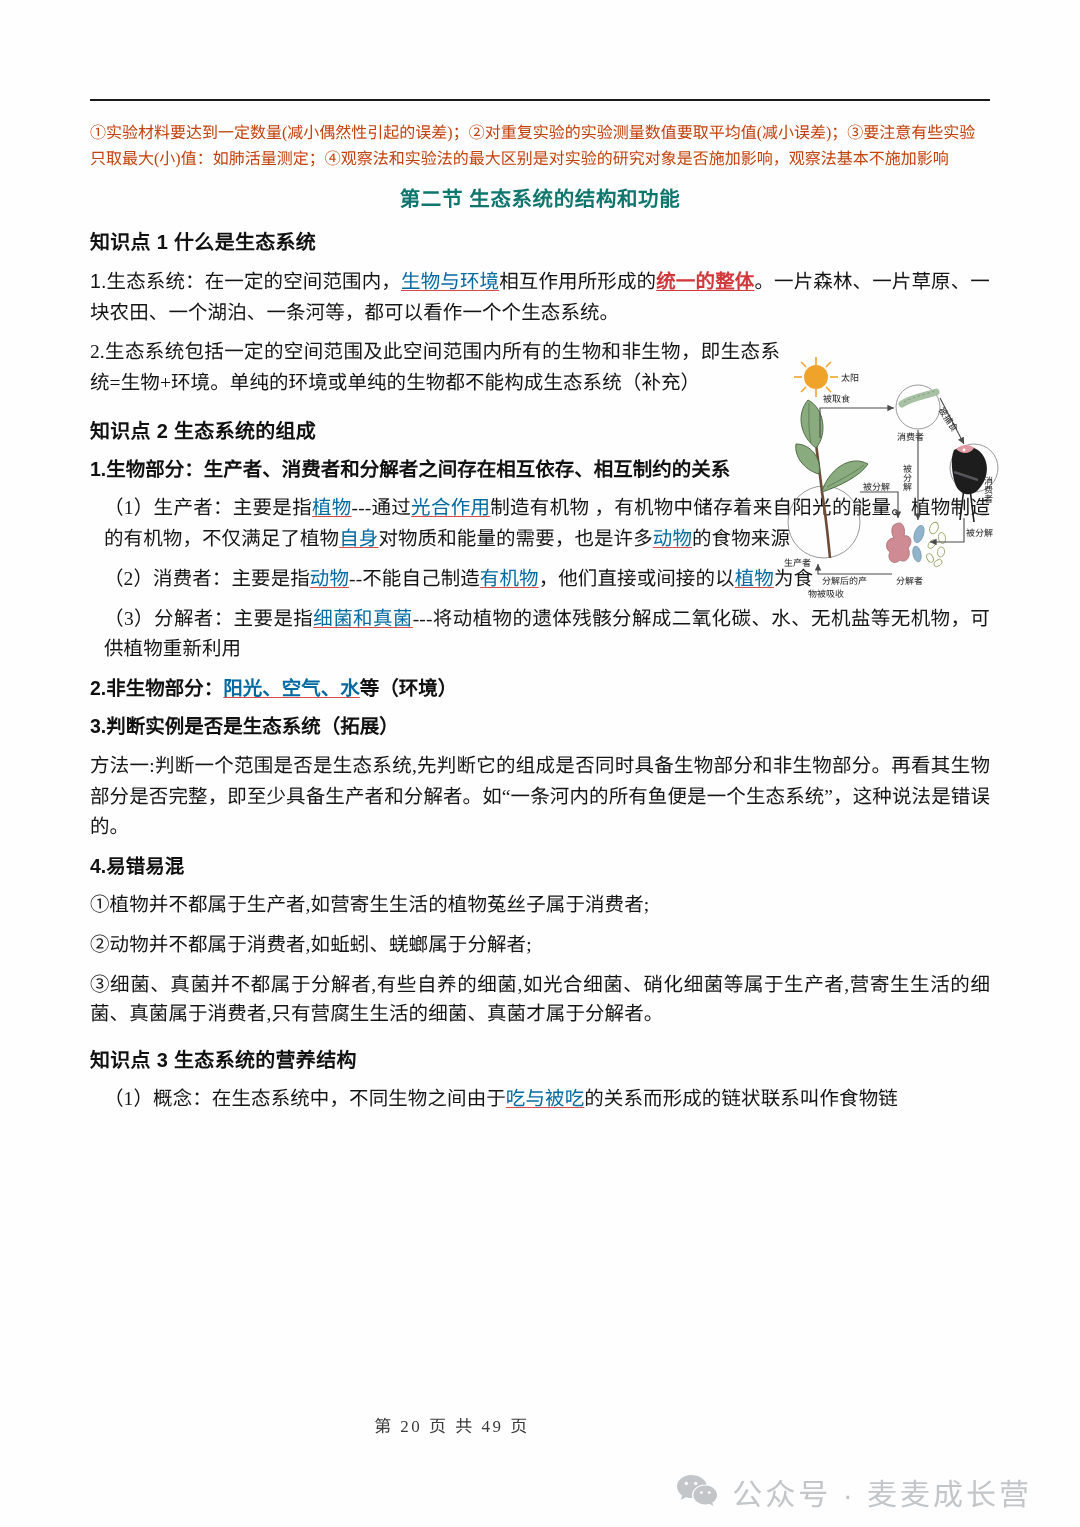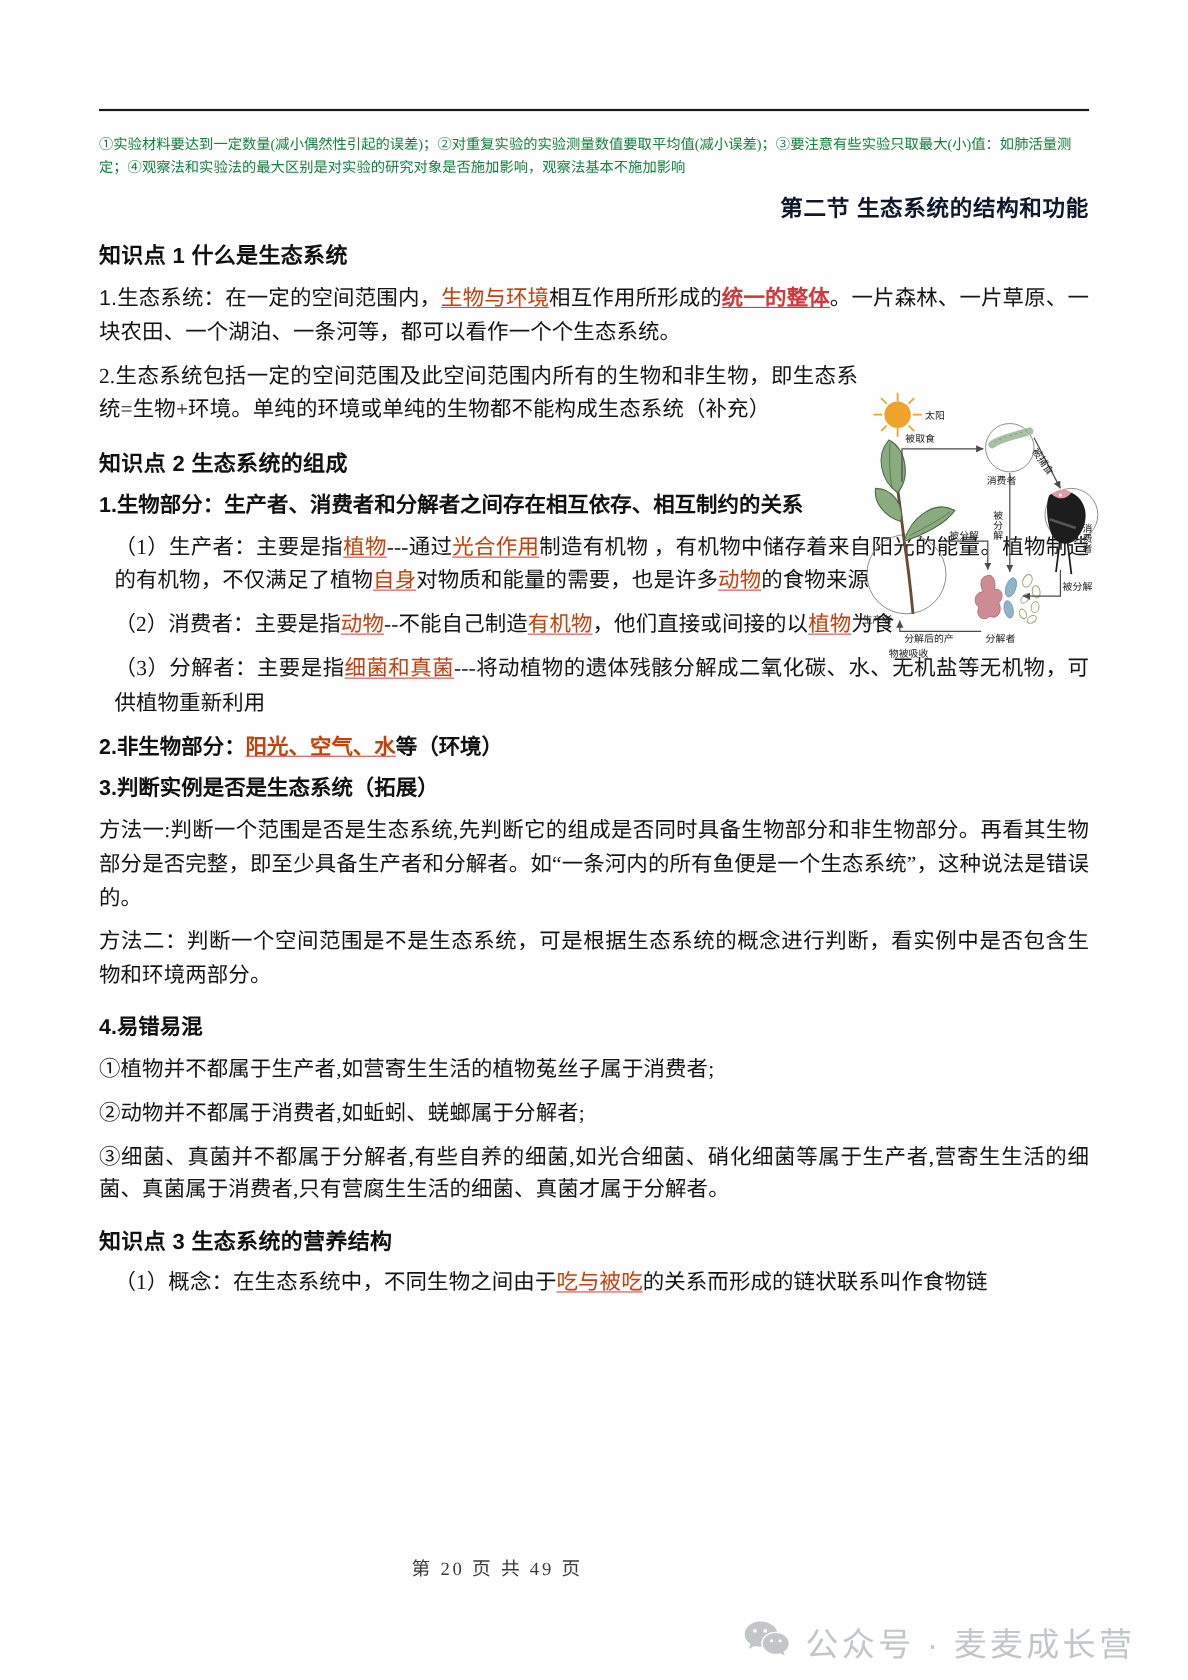--- a/index.html
+++ b/index.html
@@ -45,34 +45,34 @@
   .para {
     font-size: 19.5px;
     line-height: 1.58;
     letter-spacing: .1px;
     text-align: justify;
     color: #141414;
     margin-bottom: 9px;
   }
 
   .para-intro {
-    font-size: 13px;
+    font-size: 16px;
     line-height: 1.62;
     margin-bottom: 10px;
-    color: #15803d;
+    color: #c2410c;
   }
 
   .section-title {
-    text-align: right;
+    text-align: center;
     font-weight: bold;
     font-size: 20.5px;
     letter-spacing: .6px;
     margin: 10px 0 14px 0;
     font-family: "Liberation Sans", "DejaVu Sans", sans-serif;
-    color: #0f172a;
+    color: #0f766e;
   }
 
   .kp-heading {
     font-weight: bold;
     font-size: 20px;
     letter-spacing: .3px;
     margin: 12px 0 11px 0;
     font-family: "Liberation Sans", "DejaVu Sans", sans-serif;
     color: #111;
   }
@@ -85,21 +85,21 @@
     color: #111;
     line-height: 1.5;
   }
 
   .bold-lead {
     font-weight: normal;
     font-family: "Liberation Sans", "DejaVu Sans", sans-serif;
   }
 
   .hl {
-    color: #c2410c;
+    color: #0369a1;
     text-decoration: underline;
     text-decoration-color: #d94a4a;
     text-underline-offset: 2px;
   }
 
   .hl-strong {
     color: #d0383c;
     font-weight: bold;
     text-decoration: underline;
     text-decoration-color: #d0383c;
@@ -197,21 +197,20 @@
     </p>
 
     <p class="sub-heading">
       <span>2.非生物部分：</span><span class="hl">阳光、空气、水</span><span>等（环境）</span>
     </p>
 
     <p class="sub-heading">3.判断实例是否是生态系统（拓展）</p>
 
     <p class="para">方法一:判断一个范围是否是生态系统,先判断它的组成是否同时具备生物部分和非生物部分。再看其生物部分是否完整，即至少具备生产者和分解者。如“一条河内的所有鱼便是一个生态系统”，这种说法是错误的。</p>
 
-    <p class="para spaced">方法二：判断一个空间范围是不是生态系统，可是根据生态系统的概念进行判断，看实例中是否包含生物和环境两部分。</p>
 
     <p class="sub-heading">4.易错易混</p>
 
     <p class="para">①植物并不都属于生产者,如营寄生生活的植物菟丝子属于消费者;</p>
 
     <p class="para">②动物并不都属于消费者,如蚯蚓、蜣螂属于分解者;</p>
 
     <p class="para tight spaced">③细菌、真菌并不都属于分解者,有些自养的细菌,如光合细菌、硝化细菌等属于生产者,营寄生生活的细菌、真菌属于消费者,只有营腐生生活的细菌、真菌才属于分解者。</p>
 
     <h3 class="kp-heading">知识点 3 生态系统的营养结构</h3>

